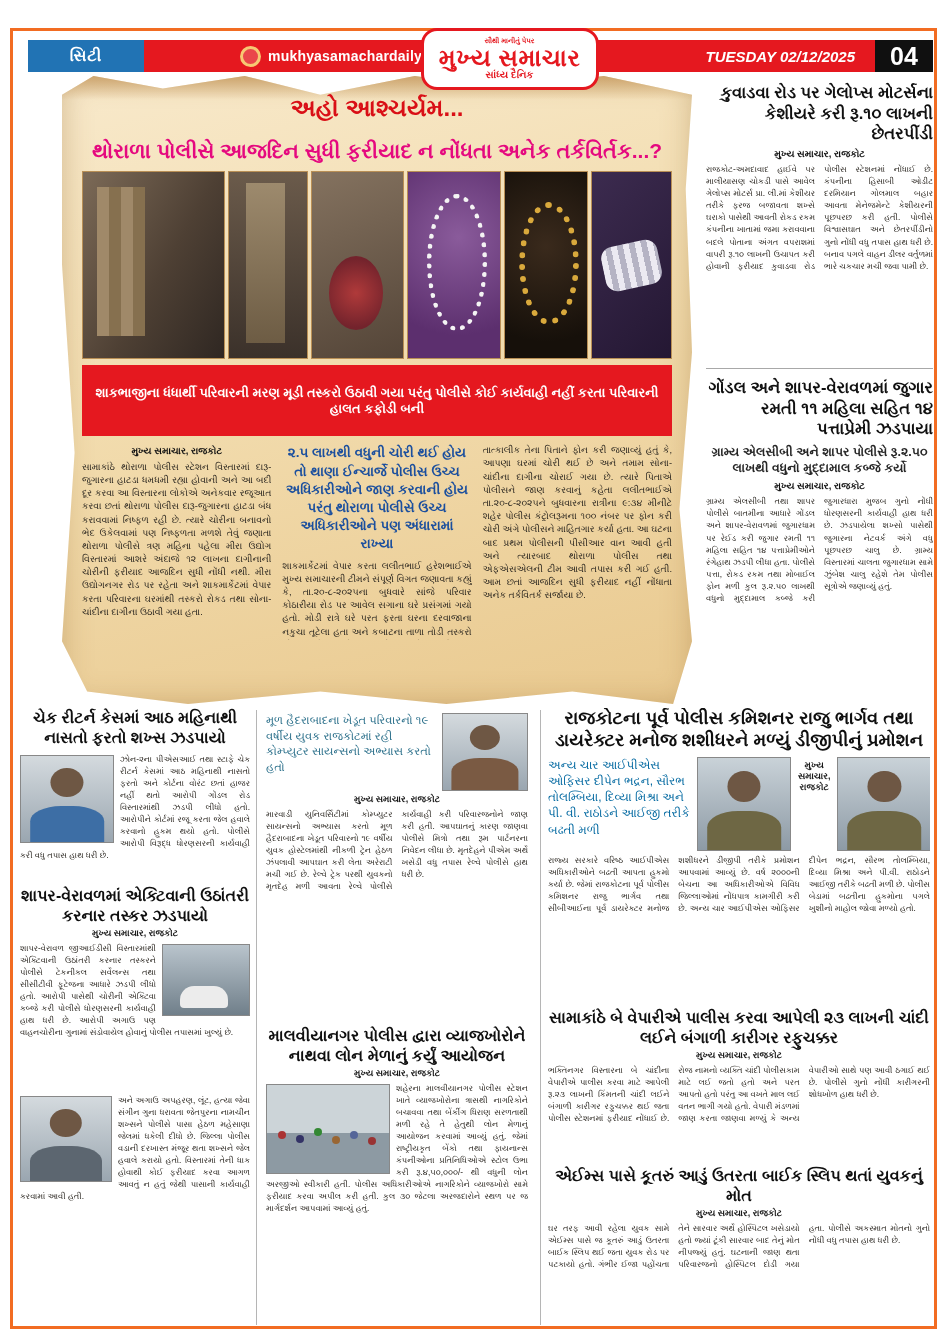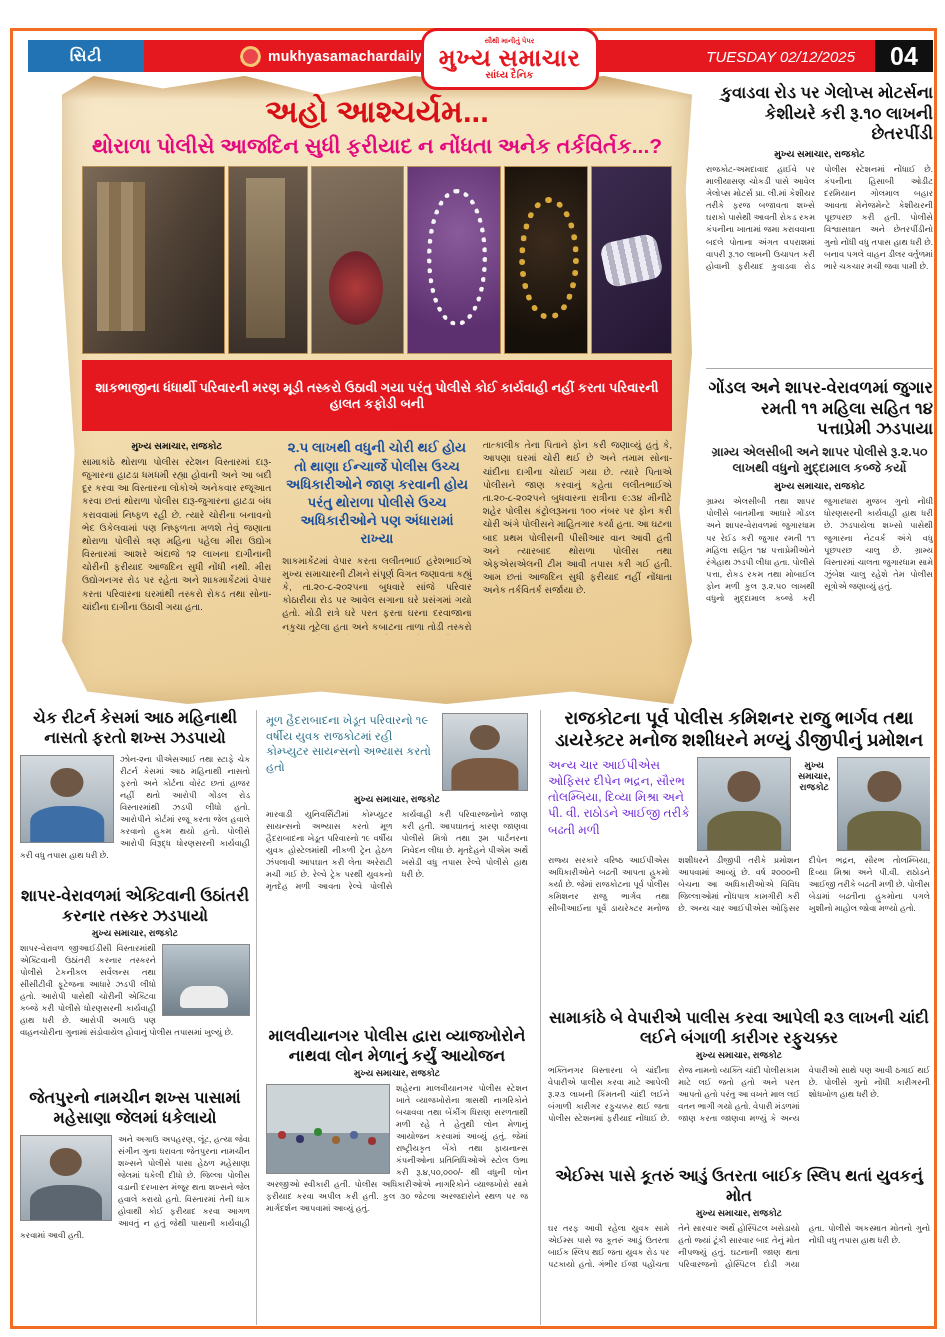--- a/index.html
+++ b/index.html
@@ -7,40 +7,40 @@
         font-family:"Liberation Sans","DejaVu Sans",sans-serif;color:#1a1a1a;}
   .frame{position:absolute;inset:28px 8px 8px 10px;border:3px solid #f26c22;pointer-events:none;z-index:1;}
 
   
   .header{position:absolute;top:40px;left:28px;right:12px;height:32px;display:flex;z-index:5;}
   .sec{width:116px;background:#2173b4;color:#fff;font-weight:bold;font-size:16px;
        display:flex;align-items:center;justify-content:center;letter-spacing:1px;}
   .bar{flex:1;background:#e5181f;display:flex;align-items:center;color:#fff;padding:0 10px;position:relative;}
   .ring{width:15px;height:15px;border:3px solid #f7c873;border-radius:50%;margin:0 7px 0 86px;background:#fff3;}
   .email{font-size:14px;font-weight:bold;letter-spacing:.2px;}
-  .date{margin-left:auto;font-weight:400;font-size:15px;padding-right:10px;font-style:italic;}
+  .date{margin-left:auto;font-weight:700;font-size:15px;padding-right:10px;font-style:italic;}
   .pagebox{width:58px;background:#101010;color:#fff;font-weight:800;font-size:25px;
            display:flex;align-items:center;justify-content:center;}
   .masthead{position:absolute;left:50%;top:-12px;transform:translateX(-50%);width:172px;height:56px;
             background:#fff;border:3px solid #e5181f;border-radius:16px;display:flex;flex-direction:column;
             align-items:center;justify-content:center;z-index:6;line-height:1.05;}
   .m-top{font-size:7px;color:#e5181f;font-weight:bold;}
   .m-title{color:#e5181f;font-weight:800;font-size:24px;letter-spacing:.5px;}
   .m-bottom{font-size:10px;color:#e5181f;font-weight:bold;}
 
   
   .lead{position:absolute;left:62px;top:76px;width:630px;height:628px;padding:20px 20px 12px;box-sizing:border-box;
         background:linear-gradient(165deg,#f8e9cb 0%,#f2dcae 45%,#e9c98f 100%);
         clip-path:polygon(0% 3%,5% 0%,16% 2%,29% 0%,41% 3%,56% 0%,70% 2%,86% 0%,100% 3%,99% 18%,100% 44%,98% 69%,100% 90%,97% 100%,81% 98%,61% 100%,41% 98%,20% 100%,4% 98%,0% 90%,2% 60%,0% 30%);
         box-shadow:inset 0 0 30px rgba(140,95,35,.35);}
   .lead::before{content:"";position:absolute;top:0;left:0;right:0;height:24px;
         background:linear-gradient(#c79a5e,rgba(199,154,94,0));opacity:.8;}
-  .kicker{position:relative;color:#d90f16;font-size:31px;font-weight:800;text-align:center;line-height:1;}
+  .kicker{position:relative;color:#d90f16;font-size:24px;font-weight:800;text-align:center;line-height:1;}
   .lead-head{color:#141414;font-size:26px;font-weight:800;text-align:center;margin-top:8px;line-height:1.1;}
-  .lead-sub{color:#e5097f;font-size:21px;font-weight:800;text-align:center;margin-top:7px;line-height:1.1;}
+  .lead-sub{color:#e5097f;font-size:21px;font-weight:800;text-align:center;margin-top:19px;line-height:1.1;}
   .strip{display:flex;gap:3px;margin-top:9px;height:188px;}
   .photo{position:relative;overflow:hidden;flex:1;}
   .strip .photo{border:1px solid #b98f55;}
   .ph-room1{flex:1.7;background:linear-gradient(120deg,#7c6a57,#4e4034 55%,#2f2722);}
   .ph-room1::after{content:"";position:absolute;left:10%;top:8%;width:34%;height:80%;
         background:repeating-linear-gradient(90deg,#a08969 0 12px,#86704f 12px 24px);}
   .ph-room2{flex:.95;background:linear-gradient(#6b5b4b,#3b312a);}
   .ph-room2::after{content:"";position:absolute;left:22%;top:6%;width:50%;height:86%;background:linear-gradient(#9d8a6d,#6d5c44);}
   .ph-room3{flex:1.1;background:linear-gradient(160deg,#84725f,#544538);}
   .ph-room3::after{content:"";position:absolute;left:18%;top:45%;width:60%;height:40%;border-radius:50%;
@@ -94,21 +94,21 @@
   .sh-uniform{background:linear-gradient(#c9d2d8,#8d9aa5);} .sh-uniform::after{background:#6e6744;}
   .ph-scooter{position:relative;background:linear-gradient(#b9c4cc,#707f8a);border:1px solid #888;}
   .ph-scooter::after{content:"";position:absolute;left:20%;bottom:10%;width:56%;height:32%;
         background:#ececec;border-radius:14px 14px 4px 4px;}
   .ph-scene{position:relative;background:linear-gradient(#ccd4d8 0 55%,#8d9aa3 55% 100%);border:1px solid #888;}
   .ph-scene::after{content:"";position:absolute;left:9%;top:52%;width:8px;height:8px;border-radius:50%;background:#a33;
         box-shadow:18px 4px 0 #336,36px -3px 0 #383,54px 5px 0 #963,72px 0 0 #569,90px 6px 0 #933;}
   .subrow{display:flex;gap:7px;align-items:flex-start;margin:5px 0 3px;}
   .sub-blue{font-weight:400;line-height:1.35;}
   .c2sub{color:#2a6f8a;font-size:11.5px;flex:1;}
-  .c3sub{color:#6d28d9;font-size:12px;width:142px;flex:none;}
+  .c3sub{color:#0369a1;font-size:12px;width:142px;flex:none;}
   .cols2{column-count:2;column-gap:9px;}
   .cols3{column-count:3;column-gap:9px;}
   .bodyflow{overflow:hidden;}
   .mt6{margin-top:6px;} .mt10{margin-top:10px;}
   .b-byline{font-size:9px;font-weight:bold;text-align:center;margin:3px 0;}
 </style>
 </head>
 <body>
 
 <div class="page">
@@ -185,21 +185,20 @@
       </div>
       <div class="story" style="height:202px">
         <div class="b-head h16">શાપર-વેરાવળમાં એક્ટિવાની ઉઠાંતરી કરનાર તસ્કર ઝડપાયો</div>
         <div class="b-byline">મુખ્ય સમાચાર, રાજકોટ</div>
         <div class="bodyflow">
           <div class="ph-scooter pfr" style="width:86px;height:70px"></div>
           <div class="b-body">શાપર-વેરાવળ જીઆઈડીસી વિસ્તારમાંથી એક્ટિવાની ઉઠાંતરી કરનાર તસ્કરને પોલીસે ટેકનીકલ સર્વેલન્સ તથા સીસીટીવી ફૂટેજના આધારે ઝડપી લીધો હતો. આરોપી પાસેથી ચોરીની એક્ટિવા કબ્જે કરી પોલીસે ધોરણસરની કાર્યવાહી હાથ ધરી છે. આરોપી અગાઉ પણ વાહનચોરીના ગુનામાં સંડોવાયેલ હોવાનું પોલીસ તપાસમાં ખુલ્યું છે.</div>
         </div>
       </div>
       <div class="story" style="height:220px">
-        <div class="b-head h16">જેતપુરનો નામચીન શખ્સ પાસામાં મહેસાણા જેલમાં ધકેલાયો</div>
         <div class="bodyflow mt6">
           <div class="portrait sh-grey pfl" style="width:90px;height:84px"></div>
           <div class="b-body">અને અગાઉ અપહરણ, લૂંટ, હત્યા જેવા સંગીન ગુના ધરાવતા જેતપુરના નામચીન શખ્સને પોલીસે પાસા હેઠળ મહેસાણા જેલમાં ધકેલી દીધો છે. જિલ્લા પોલીસ વડાની દરખાસ્ત મંજૂર થતા શખ્સને જેલ હવાલે કરાયો હતો. વિસ્તારમાં તેની ધાક હોવાથી કોઈ ફરીયાદ કરવા આગળ આવતું ન હતું જેથી પાસાની કાર્યવાહી કરવામાં આવી હતી.</div>
         </div>
       </div>
     </div>
 
     <div class="bcol bc2">
       <div class="story" style="height:308px">
         <div class="subrow">

